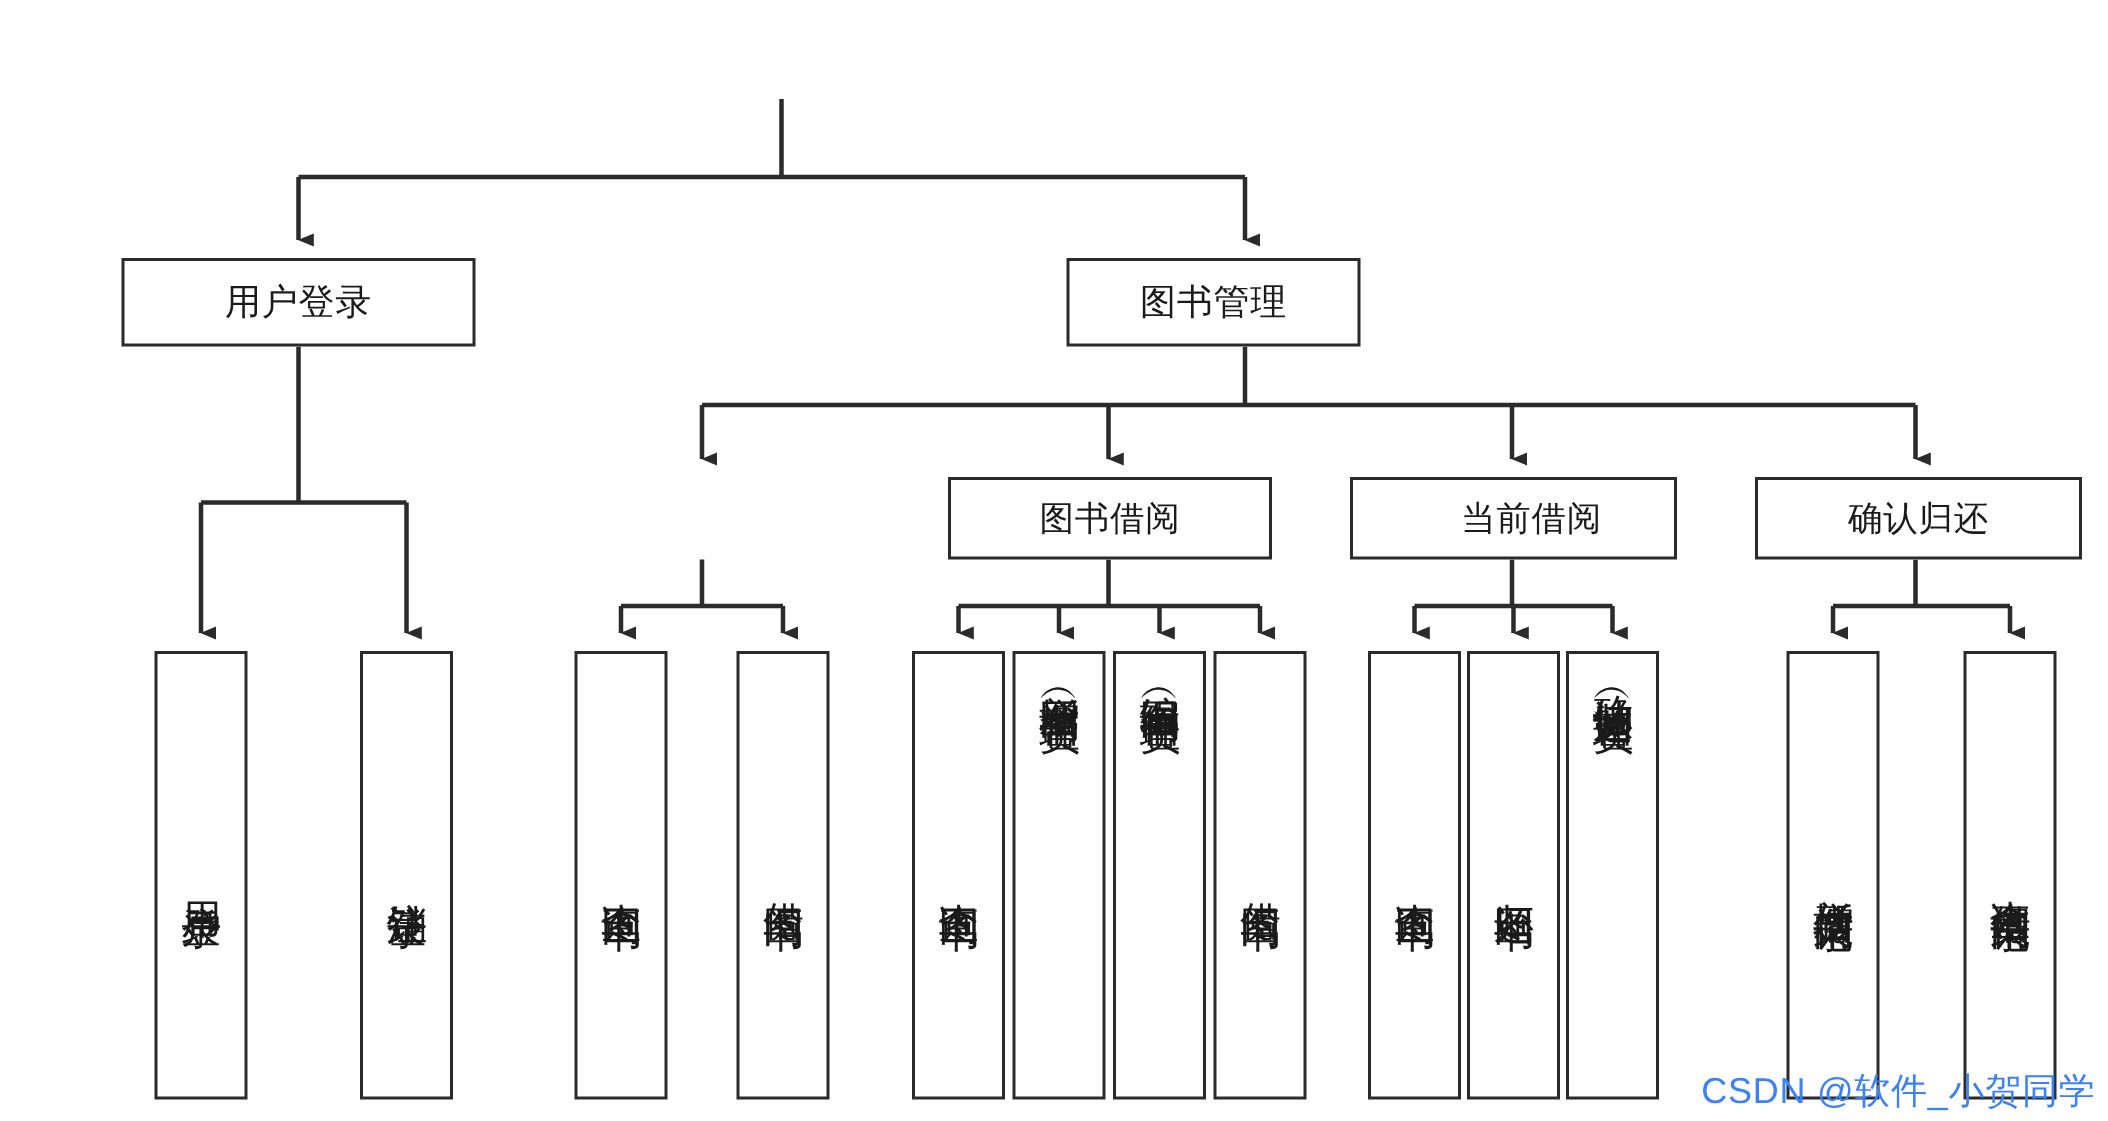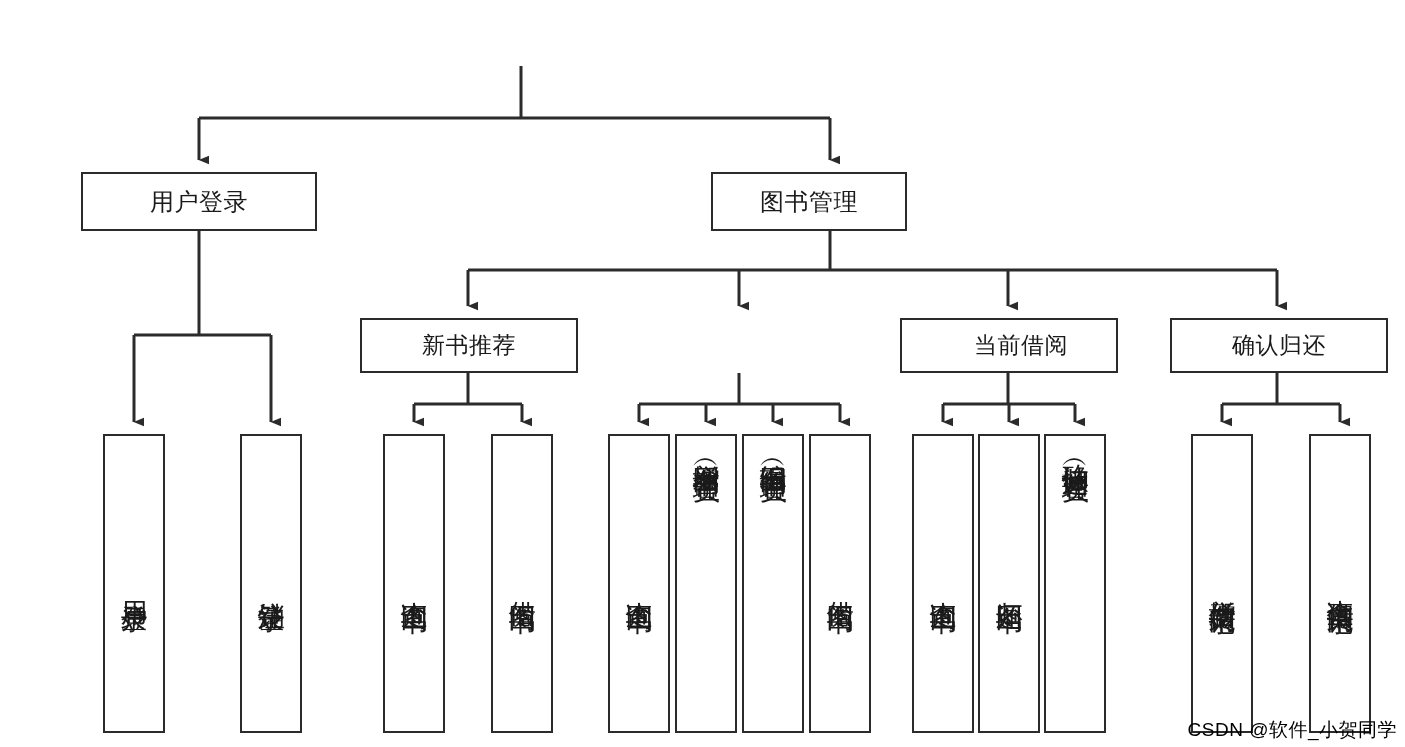--- a/index.html
+++ b/index.html
@@ -66,22 +66,22 @@
     margin-bottom: auto;
   }
   .leaf.center {
     align-items: center;
     padding-top: 0;
   }
   .watermark {
     position: absolute;
     right: 8px;
     bottom: 4px;
-    font-size: 19px;
-    color: #000000;
+    font-size: 24px;
+    color: #3b82f6;
     letter-spacing: 0.5px;
     white-space: nowrap;
   }
 </style>
 </head>
 <body>
 
 <div id="canvas">
 
   <svg class="wires" viewBox="0 0 1405 747">
@@ -136,22 +136,22 @@
   </svg>
 
 
   <div class="node lvl1" style="left:81px; top:172px; width:236px; height:59px;">
     <span class="label">用户登录</span>
   </div>
   <div class="node lvl1" style="left:711px; top:172px; width:196px; height:59px;">
     <span class="label">图书管理</span>
   </div>
 
-  <div class="node lvl2" style="left:360px; top:318px; width:218px; height:55px;">
-    <span class="label">新书推荐</span>
+  <div class="node lvl2" style="left:632px; top:318px; width:216px; height:55px;">
+    <span class="label">图书借阅</span>
   </div>
   <div class="node lvl2" style="left:900px; top:318px; width:218px; height:55px;padding-left:24px;">
     <span class="label">当前借阅</span>
   </div>
   <div class="node lvl2" style="left:1170px; top:318px; width:218px; height:55px;">
     <span class="label">确认归还</span>
   </div>
 
   <div class="node leaf center" style="left:103px; top:434px; width:62px; height:299px;">
     <span class="label">用户登录</span>

